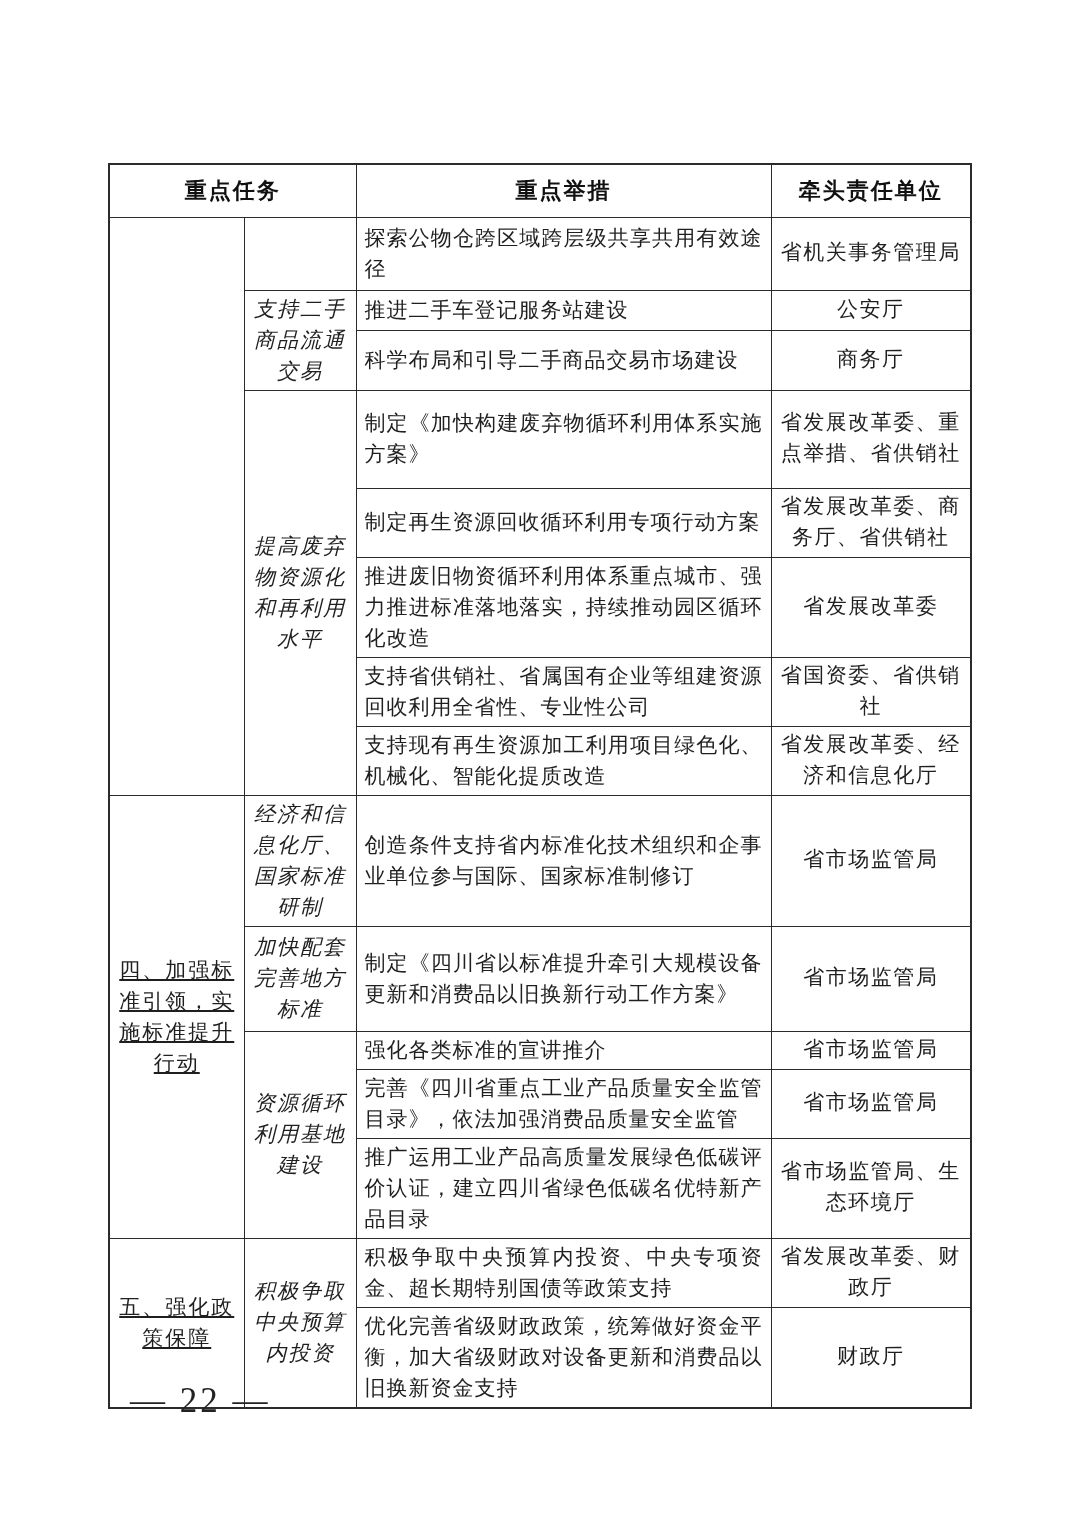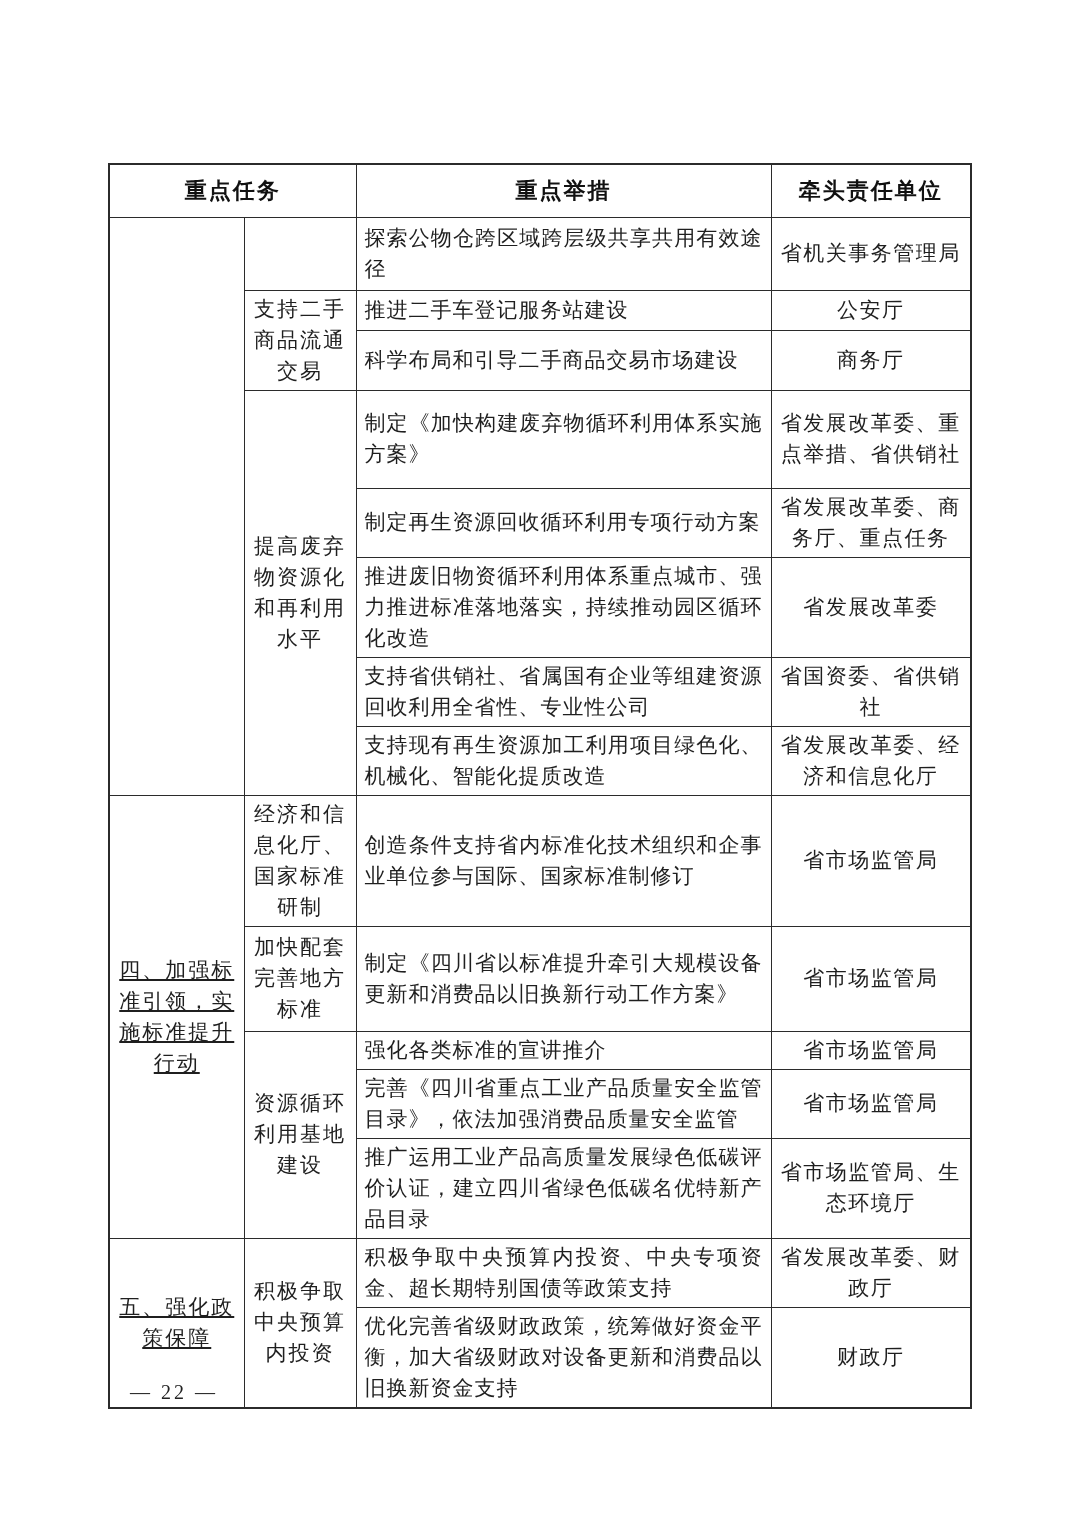--- a/index.html
+++ b/index.html
@@ -51,37 +51,39 @@
   .c-task {
     text-align: center;
     letter-spacing: 2px;
     padding: 3px 6px;
     text-decoration: underline;
   }
   .c-sub {
     text-align: center;
     letter-spacing: 2px;
     padding: 3px 6px;
+    font-style: italic;
   }
   .c-measure {
     text-align: justify;
     text-align-last: left;
     letter-spacing: 1px;
     padding: 3px 10px;
   }
   .c-unit {
     text-align: center;
     letter-spacing: 1.5px;
     padding: 3px 6px;
+    font-family: Liberation Mono, monospace;
   }
   .page-number {
     position: absolute;
     left: 130px;
     top: 1381px;
-    font-size: 20px;
+    font-size: 35px;
     letter-spacing: 3px;
     color: #222222;
     font-family: "Liberation Serif", "DejaVu Serif", serif;
   }
 </style>
 </head>
 <body>
 
 <div class="page">
   <div class="table-wrap">
@@ -115,21 +117,21 @@
           <td class="c-measure">科学布局和引导二手商品交易市场建设</td>
           <td class="c-unit">商务厅</td>
         </tr>
         <tr style="height:98px">
           <td class="c-sub" rowspan="5">提高废弃物资源化和再利用水平</td>
           <td class="c-measure">制定《加快构建废弃物循环利用体系实施方案》</td>
           <td class="c-unit">省发展改革委、重点举措、省供销社</td>
         </tr>
         <tr style="height:65px">
           <td class="c-measure">制定再生资源回收循环利用专项行动方案</td>
-          <td class="c-unit">省发展改革委、商务厅、重点任务</td>
+          <td class="c-unit">省发展改革委、商务厅、省供销社</td>
         </tr>
         <tr style="height:99px">
           <td class="c-measure">推进废旧物资循环利用体系重点城市、强力推进标准落地落实，持续推动园区循环化改造</td>
           <td class="c-unit">省发展改革委</td>
         </tr>
         <tr style="height:65px">
           <td class="c-measure">支持省供销社、省属国有企业等组建资源回收利用全省性、专业性公司</td>
           <td class="c-unit">省国资委、省供销社</td>
         </tr>
         <tr style="height:56px">

